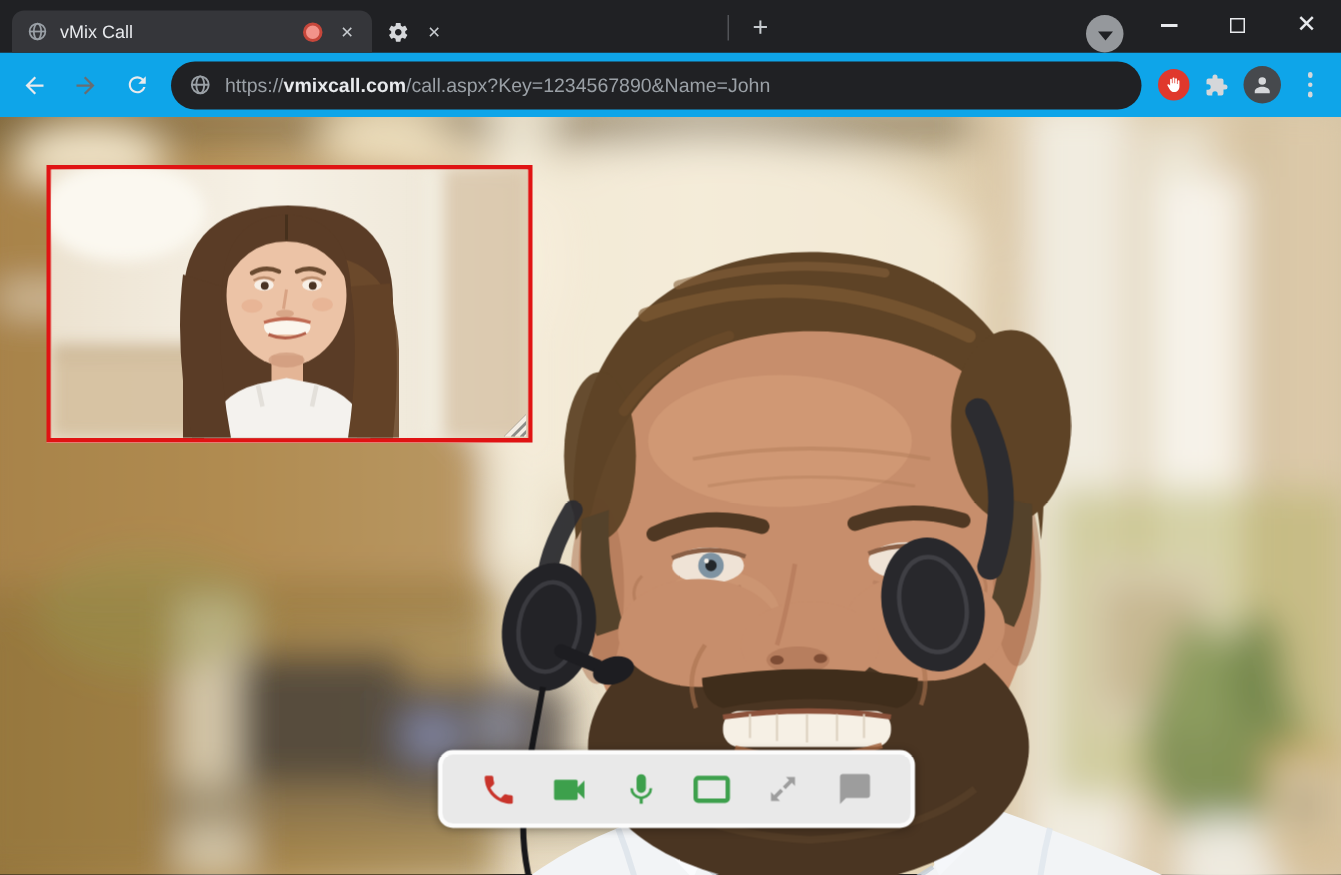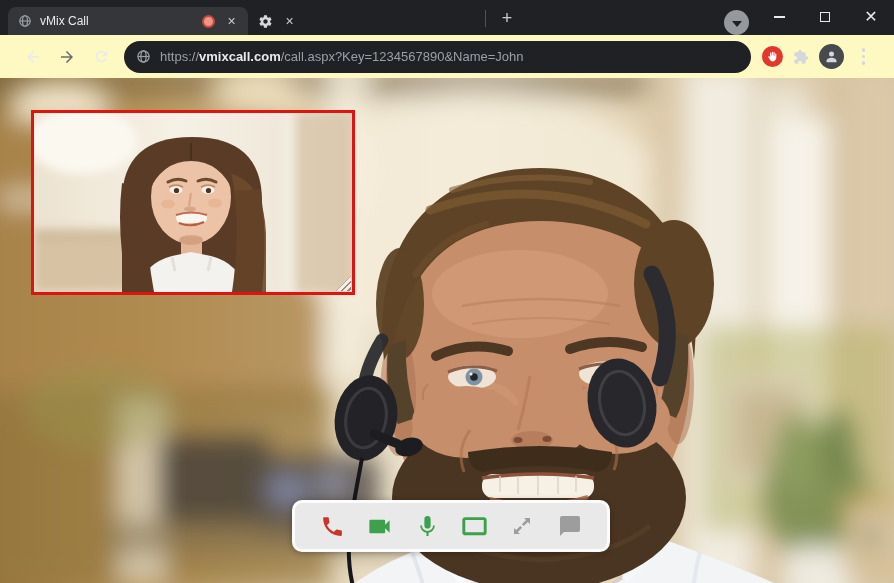--- a/index.html
+++ b/index.html
@@ -26,21 +26,21 @@
   .media-chevron{width:0;height:0;border-left:5px solid transparent;border-right:5px solid transparent;
        border-top:6px solid #202124;margin-top:2px;}
   .win-controls{position:absolute;right:0;top:0;height:34px;display:flex;}
   .win-btn{width:46px;height:34px;display:flex;align-items:center;justify-content:center;
        background:transparent;border:none;color:#e8eaed;padding:0;}
   .min-glyph{width:11px;height:2px;background:#e8eaed;}
   .max-glyph{width:10px;height:10px;border:1.6px solid #e8eaed;box-sizing:border-box;}
   .close-glyph{font-size:16px;line-height:16px;color:#e8eaed;}
 
   
-  .toolbar{height:43px;background:#fef9c3;display:flex;align-items:center;padding:0 16px;box-sizing:border-box;flex:none;}
+  .toolbar{height:43px;background:#0ea5e9;display:flex;align-items:center;padding:0 6px;box-sizing:border-box;flex:none;}
   .nav-btn{width:30px;height:30px;display:flex;align-items:center;justify-content:center;border:none;
        background:transparent;margin:0 2px;border-radius:50%;padding:0;}
   .omnibox{flex:1;height:32px;background:#202124;border-radius:16px;display:flex;align-items:center;
        padding:0 12px;margin:0 6px;box-sizing:border-box;min-width:0;}
   .url{font-size:13px;color:#9aa0a6;white-space:nowrap;overflow:hidden;margin-left:9px;}
   .url .domain{color:#e8eaed;font-weight:700;}
   .ext-hand{width:21px;height:21px;border-radius:50%;background:#e0382c;display:flex;align-items:center;
        justify-content:center;margin:0 5px;border:none;padding:0;}
   .icon-btn{background:transparent;border:none;display:flex;align-items:center;justify-content:center;
        margin:0 5px;padding:0;}

